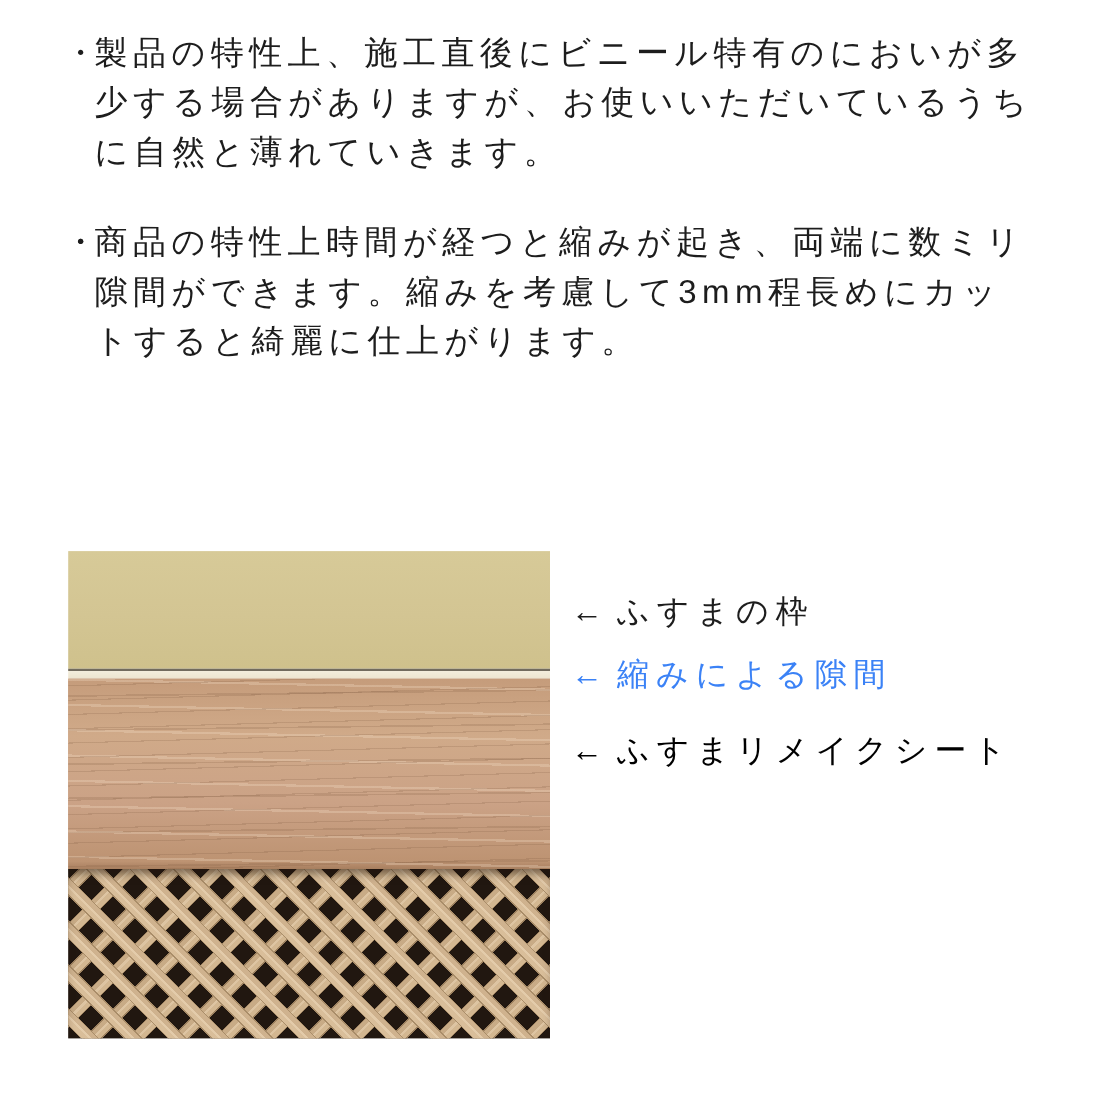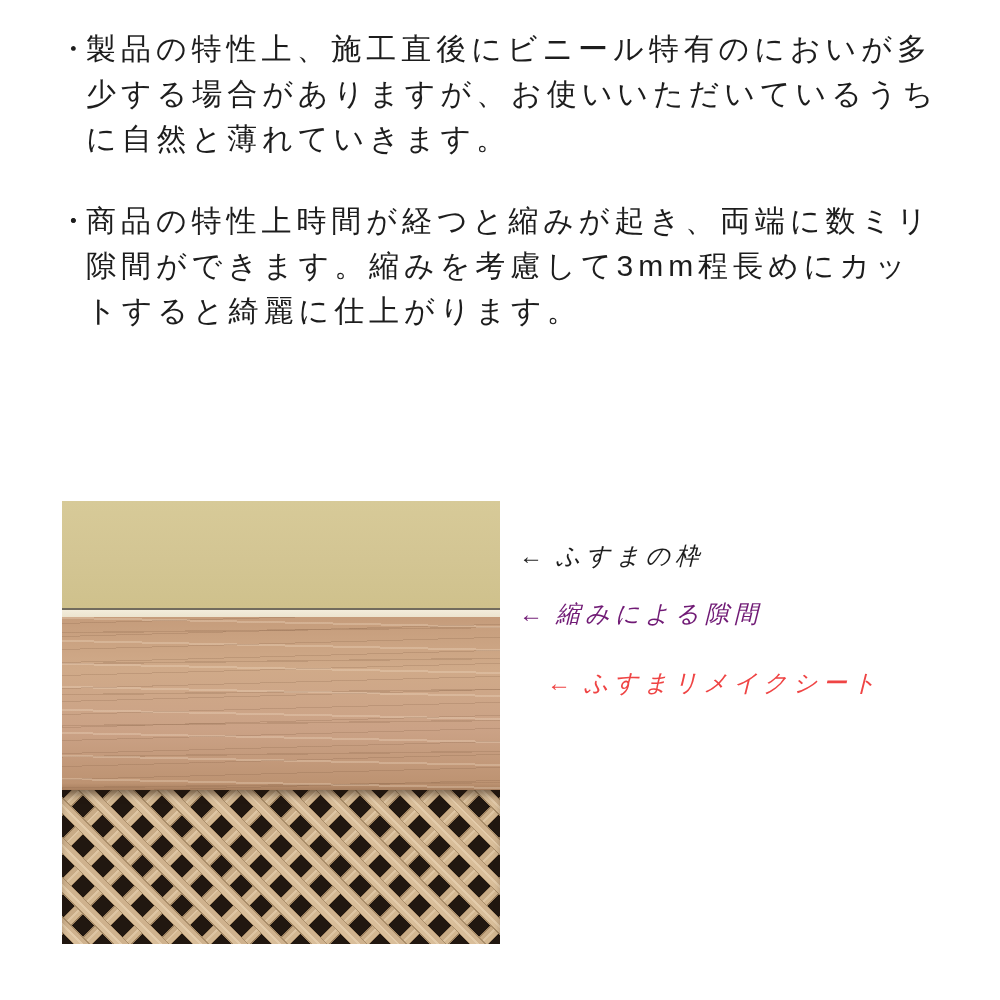--- a/index.html
+++ b/index.html
@@ -78,24 +78,23 @@
         #c8ab86 15px 19px,
         #9e8260 19px 20px,
         rgba(0,0,0,0) 20px 28px);
     box-shadow:inset 0 7px 9px -3px rgba(35,22,12,0.55);
   }
 
   
   .fig-label{
     position:absolute;
     left:519px;
-    font-size:24px;
+    font-size:29px;
     line-height:34px;
     white-space:nowrap;
-    font-style:italic;
   }
   .fig-label .arrow{
     display:inline-block;
     margin-right:13px;
     letter-spacing:0;
   }
   .fig-label .lbl{
     letter-spacing:0.22em;
   }
   .fig-label.pos-1{top:539px;}
@@ -124,20 +123,20 @@
   <div class="figure">
     <div class="frame"></div>
     <div class="gapline"></div>
     <div class="wood"></div>
     <div class="rattan"></div>
   </div>
 
   <div class="fig-label pos-1" style="color: rgb(29, 29, 29);">
     <span class="arrow">←</span><span class="lbl">ふすまの枠</span>
   </div>
-  <div class="fig-label pos-2" style="color: #701a75;">
+  <div class="fig-label pos-2" style="color: #3b82f6;">
     <span class="arrow">←</span><span class="lbl">縮みによる隙間</span>
   </div>
-  <div class="fig-label pos-3" style="color: #ef4444; margin-left: 28px;">
+  <div class="fig-label pos-3" style="color: #000000;">
     <span class="arrow">←</span><span class="lbl">ふすまリメイクシート</span>
   </div>
 
 </div>
 
 </body></html>

